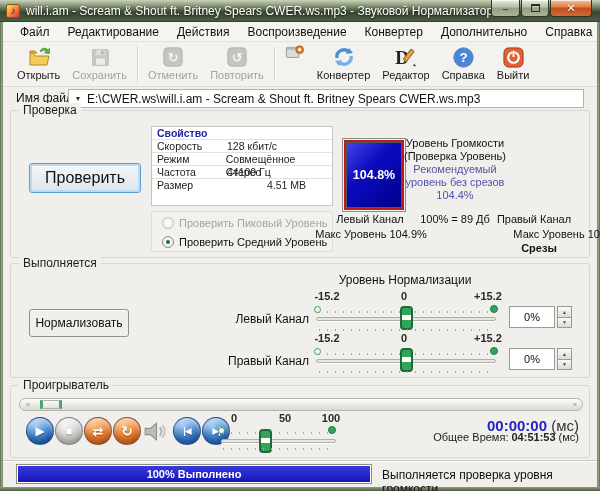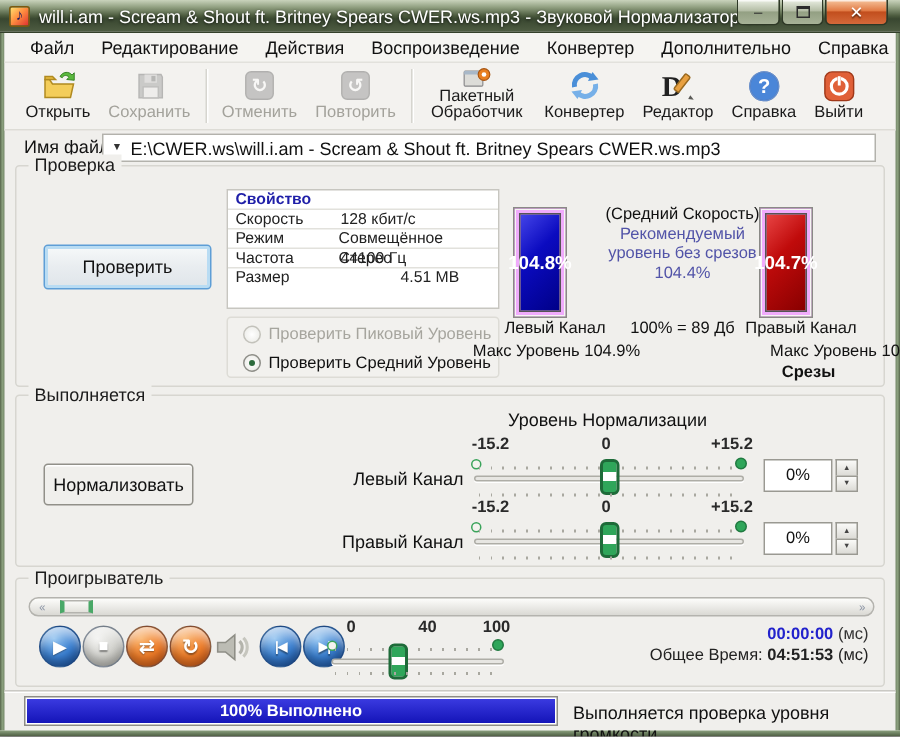--- a/index.html
+++ b/index.html
@@ -48,33 +48,33 @@
     display:flex; align-items:center; }
   .combo-arrow { width:18px; text-align:center; font-size:7px; color:#333; }
   .file-input { border:none; outline:none; flex:1; font-size:12px; color:#111; height:15px;
     font-family:"Liberation Sans","DejaVu Sans",sans-serif; background:transparent; }
   
   .group { border:1px solid #d7d6d0; border-radius:3px; }
   .group-label { top:-8px; left:8px; background:#f0efec; padding:0 4px; font-size:12px; color:#1c1c1c; }
   
   .check-btn { left:18px; top:52px; width:112px; height:30px; border:1px solid #5e9ed6; border-radius:3px;
     background:linear-gradient(180deg,#f7f9fa,#e9edf0 48%,#dfe5ea); box-shadow:inset 0 0 0 2px #b9dcf3;
-    font-size:12px; color:#111; display:flex; align-items:center; justify-content:center; }
+    font-size:16px; color:#111; display:flex; align-items:center; justify-content:center; }
   .prop-table { left:140px; top:15px; width:182px; height:80px; background:#fff; border:1px solid #c7c6c0; font-size:10.5px; }
   .pt-row { display:flex; height:13px; line-height:13px; border-bottom:1px solid #e2e1dc; padding-left:5px; }
   .pt-row:last-child { border-bottom:none;gap:40px; }
   .pt-h { color:#1f1fa8; font-weight:bold; }
   .pt-k { width:70px; color:#222; } .pt-v { color:#222; }
   .radio-panel { left:140px; top:100px; width:182px; height:41px; border:1px solid #dddcd6; border-radius:3px; background:#f2f1ee; }
   .radio-row { display:flex; align-items:center; height:16px; margin:3px 0 0 10px; font-size:11px; color:#111; }
   .radio-row.disabled { color:#a6a59e; }
   .radio { width:12px; height:12px; border-radius:50%; border:1px solid #8f8f89; background:radial-gradient(#fff,#e9e9e4); margin-right:5px; position:relative; }
   .radio-row.disabled .radio { border-color:#c3c2bb; }
   .radio.sel::after { content:""; position:absolute; left:3px; top:3px; width:4px; height:4px; border-radius:50%; background:#2c6b3c; }
-  .meter-frame { width:36px; height:74px; border:1px solid #8a8a86; background:#f0abfc; padding:3px;
+  .meter-frame { width:64px; height:74px; border:1px solid #8a8a86; background:#b91c1c; padding:3px;
     box-shadow:inset 0 0 0 1px #f5f5f2; }
   .meter { width:100%; height:100%; display:flex; align-items:center; justify-content:center;
     color:#fff; font-weight:bold; font-size:12.5px; border:1px solid #555; }
   .meter.blue { background:linear-gradient(135deg,#4444e8 0%,#0b0bc0 40%,#000088 100%); }
   .meter.red  { background:linear-gradient(135deg,#e84444 0%,#c00b0b 40%,#880000 100%); }
   .cline { font-size:11px; line-height:13px; text-align:center; color:#111; }
   .bluetext { color:#5254a8; }
   .clips { color:#3b5cc8; font-weight:bold; }
   .lbl11 { font-size:11px; color:#111; text-align:center; }
   
@@ -101,21 +101,21 @@
   .seek-cap { font-size:8px; color:#8d96a6; top:1px; letter-spacing:-1px; }
   .seek-thumb { left:20px; top:1px; width:22px; height:9px; background:linear-gradient(180deg,#fafaf7,#e2e1db);
     border-top:1px solid #b4b3ae; border-bottom:1px solid #b4b3ae; border-left:3px solid #49a867; border-right:3px solid #49a867; }
   .pbtn { width:28px; height:28px; border-radius:50%; display:flex; align-items:center; justify-content:center;
     color:#fff; border:1px solid rgba(20,40,70,.45);
     box-shadow:inset 0 9px 8px -5px rgba(255,255,255,.75), inset 0 -4px 6px rgba(0,0,0,.25); }
   .pbtn.blue   { background:radial-gradient(circle at 35% 30%,#90c2ef,#3a7fd0 50%,#174b99); }
   .pbtn.orange { background:radial-gradient(circle at 35% 30%,#f9b066,#ee7c28 50%,#cf5716); }
   .pbtn.gray   { background:radial-gradient(circle at 35% 30%,#f2f2f0,#cfcfca 55%,#b6b6b0); }
   .pbtn span { text-shadow:0 1px 1px rgba(0,0,0,.4); }
-  .time1 { font-size:11px; color:#333; text-align:right; }
+  .time1 { font-size:15px; color:#333; text-align:right; }
   .time1 b { color:#2222cc; }
   .time2 { font-size:11px; color:#222; text-align:right; }
   
   .statsep { left:3px; top:460px; width:594px; height:1px; background:#cac9c4; box-shadow:0 1px 0 #fff; }
   .progress-frame { left:16px; top:464px; width:356px; height:20px; border:1px solid #8c8b85; background:#fff; padding:1px; }
   .progress-fill { width:100%; height:100%; background:linear-gradient(180deg,#3a3ae0,#1414b8);
     color:#fff; font-size:11px; font-weight:bold; display:flex; align-items:center; justify-content:center; }
   .status-msg { left:382px; top:468px; font-size:12px; color:#111; }
 </style>
 </head>
@@ -196,21 +196,20 @@
     <div class="tsep"></div>
     <div class="tbtn two">
       <span class="ticon">
         <svg width="20" height="14" viewBox="0 0 24 18">
             <rect x="1" y="3" width="16" height="13" rx="1" fill="#dcdcd8" stroke="#88888a"></rect>
             <rect x="1" y="3" width="16" height="3" fill="#a8b8c8"></rect>
             <circle cx="18" cy="6" r="5" fill="#e87f20" stroke="#a85510"></circle>
             <circle cx="18" cy="6" r="2" fill="#fff"></circle>
           </svg>
       </span>
-      <span>Пакетный Обработчик</span>
     </div>
     <div class="tbtn">
       <span class="ticon">
         <svg width="24" height="24" viewBox="0 0 24 24">
             <path d="M5 13 A7 7 0 0 1 17 7" stroke="#4a8fd8" stroke-width="3.4" fill="none"></path>
             <path d="M17 3 L21 8 L14 9 Z" fill="#4a8fd8"></path>
             <path d="M19 11 A7 7 0 0 1 7 17" stroke="#76b0e8" stroke-width="3.4" fill="none"></path>
             <path d="M7 21 L3 16 L10 15 Z" fill="#76b0e8"></path>
           </svg>
       </span>
@@ -289,29 +288,27 @@
         <span class="radio sel"></span>
         <span>Проверить Средний Уровень</span>
       </div>
     </div>
 
     <div class="ab meter-frame" style="left:331px; top:27px;">
       <div class="meter blue">104.8%</div>
     </div>
 
     <div class="ab" style="left:385px; top:26px; width:118px;">
-      <div class="cline">(Средний Скорость)</div>
+      <div class="cline">Уровень Громкости</div>
+      <div class="cline">(Проверка Уровень)</div>
       <div class="cline bluetext">Рекомендуемый</div>
       <div class="cline bluetext">уровень без срезов</div>
       <div class="cline bluetext">104.4%</div>
     </div>
 
-    <div class="ab meter-frame" style="left:495px; top:27px;">
-      <div class="meter red">104.7%</div>
-    </div>
 
     <div class="ab lbl11" style="left:304px; top:102px; width:110px;">Левый Канал</div>
     <div class="ab lbl11" style="left:390px; top:102px; width:108px;">100% = 89 Дб</div>
     <div class="ab lbl11" style="left:468px; top:102px; width:110px;">Правый Канал</div>
     <div class="ab lbl11 bluetext" style="left:298px; top:117px; width:124px;">Макс Уровень 104.9%</div>
     <div class="ab lbl11 bluetext" style="left:486px; top:117px; width:128px;text-align:right;">Макс Уровень 104.4%</div>
     <div class="ab lbl11 clips" style="left:468px; top:131px; width:120px;">Срезы</div>
   </div>
 
   <div class="ab group" style="left:10px; top:263px; width:580px; height:115px;">
@@ -382,21 +379,21 @@
         </svg>
     </div>
     <div class="ab pbtn blue" style="left:162px; top:31px;">
         <span style="font-size:9px; font-weight:bold; letter-spacing:-1px;">|◀</span>
       </div>
     <div class="ab pbtn blue" style="left:191px; top:31px;">
         <span style="font-size:9px; font-weight:bold; letter-spacing:-1px;">▶|</span>
       </div>
 
     <div class="ab scale-lbl" style="left:203px; top:26px; width:40px;">0</div>
-    <div class="ab scale-lbl" style="left:254px; top:26px; width:40px;">40</div>
+    <div class="ab scale-lbl" style="left:254px; top:26px; width:40px;">50</div>
     <div class="ab scale-lbl" style="left:300px; top:26px; width:40px;">100</div>
     <div class="ab dot-hollow" style="left:207px; top:41px;"></div>
     <div class="ab dot-filled" style="left:317px; top:40px;"></div>
     <div class="ab ticks" style="left:212px; top:46px; width:110px;"></div>
     <div class="ab track" style="left:210px; top:53px; width:115px;"></div>
     <div class="ab thumb" style="left:248px; top:43px;"></div>
     <div class="ab ticks" style="left:212px; top:62px; width:110px;"></div>
 
     <div class="ab time1" style="right:10px; top:31px; width:200px;"><b>00:00:00</b><span> (мс)</span></div>
     <div class="ab time2" style="right:10px; top:45px; width:240px;"><span>Общее Время: </span><b>04:51:53</b><span> (мс)</span></div>

